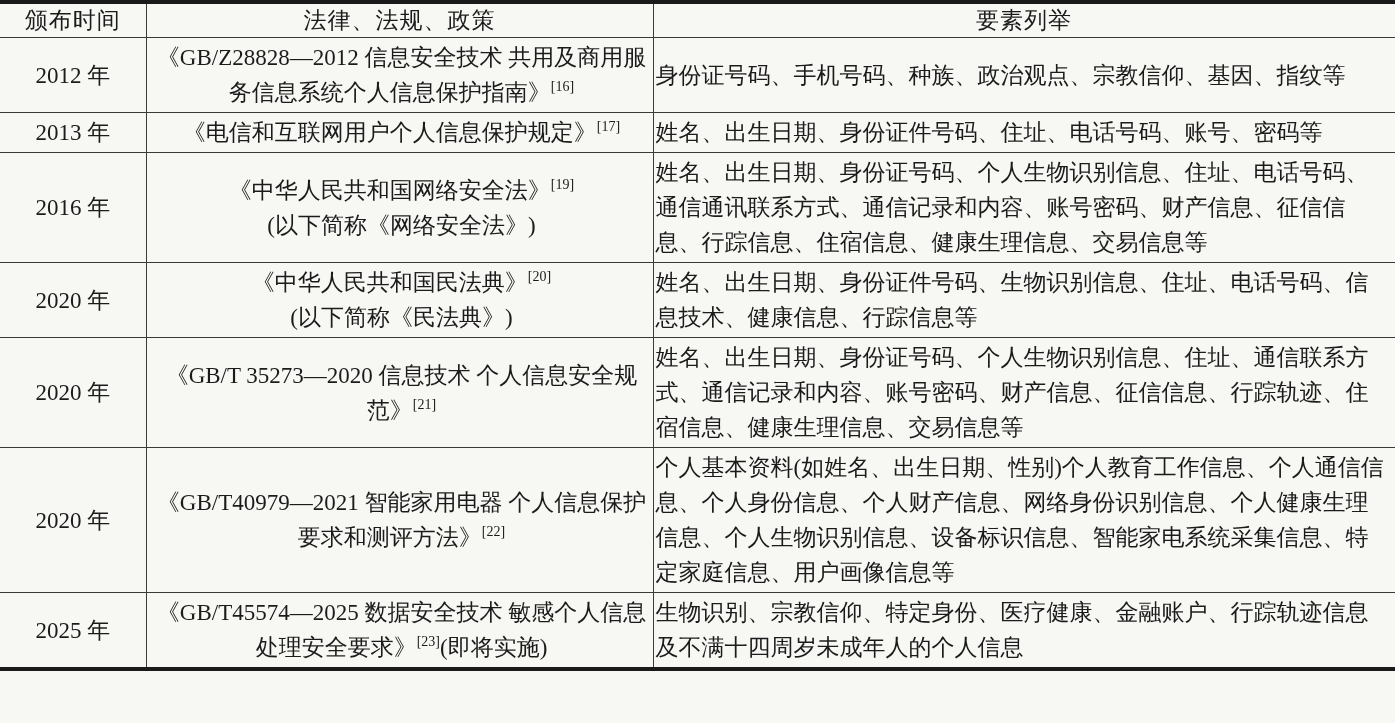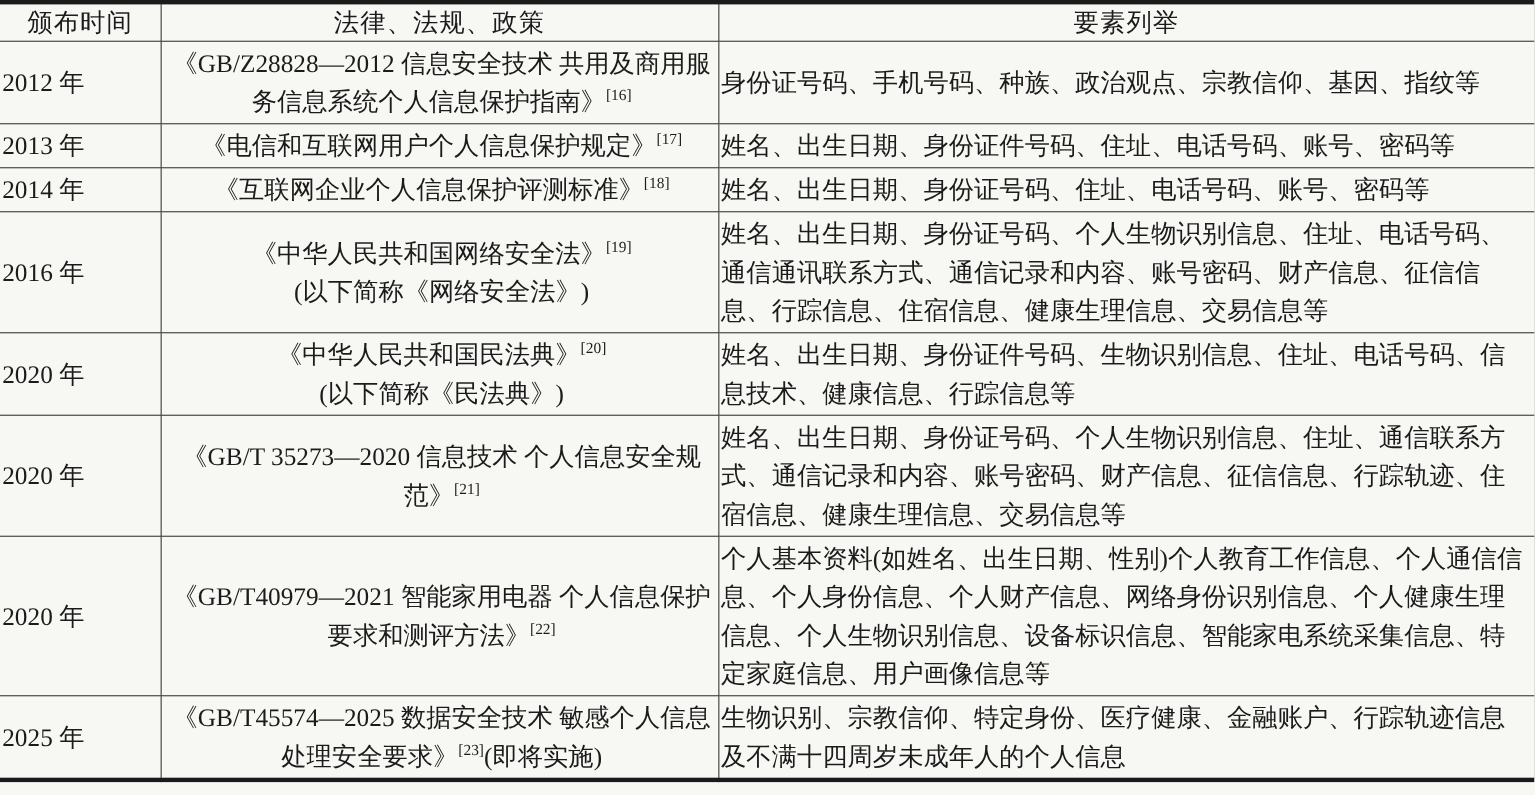--- a/index.html
+++ b/index.html
@@ -34,21 +34,21 @@
   table.reg-table td:first-child {
     border-left: none;
   }
   thead th {
     height: 33px;
     text-align: center;
     padding: 0 20px;
     letter-spacing: 1px;
   }
   td.c-time {
-    text-align: left;
+    text-align: center;
     padding: 2px 2px;
   }
   td.c-law {
     text-align: center;
     line-height: 35px;
     padding: 2px 6px 2px 10px;
   }
   td.c-elements {
     text-align: left;
     line-height: 35px;
@@ -85,25 +85,20 @@
         <td class="c-law"><span>《GB/Z28828—2012 信息安全技术 共用及商用服务信息系统个人信息保护指南》</span><sup class="ref">[16]</sup><span></span><div></div></td>
         <td class="c-elements">身份证号码、手机号码、种族、政治观点、宗教信仰、基因、指纹等</td>
       </tr>
 
       <tr>
         <td class="c-time">2013 年</td>
         <td class="c-law"><span>《电信和互联网用户个人信息保护规定》</span><sup class="ref">[17]</sup><span></span><div></div></td>
         <td class="c-elements">姓名、出生日期、身份证件号码、住址、电话号码、账号、密码等</td>
       </tr>
 
-      <tr>
-        <td class="c-time">2014 年</td>
-        <td class="c-law"><span>《互联网企业个人信息保护评测标准》</span><sup class="ref">[18]</sup><span></span><div></div></td>
-        <td class="c-elements">姓名、出生日期、身份证号码、住址、电话号码、账号、密码等</td>
-      </tr>
 
       <tr>
         <td class="c-time">2016 年</td>
         <td class="c-law"><span>《中华人民共和国网络安全法》</span><sup class="ref">[19]</sup><span></span><div>(以下简称《网络安全法》)</div></td>
         <td class="c-elements">姓名、出生日期、身份证号码、个人生物识别信息、住址、电话号码、通信通讯联系方式、通信记录和内容、账号密码、财产信息、征信信息、行踪信息、住宿信息、健康生理信息、交易信息等</td>
       </tr>
 
       <tr>
         <td class="c-time">2020 年</td>
         <td class="c-law"><span>《中华人民共和国民法典》</span><sup class="ref">[20]</sup><span></span><div>(以下简称《民法典》)</div></td>

